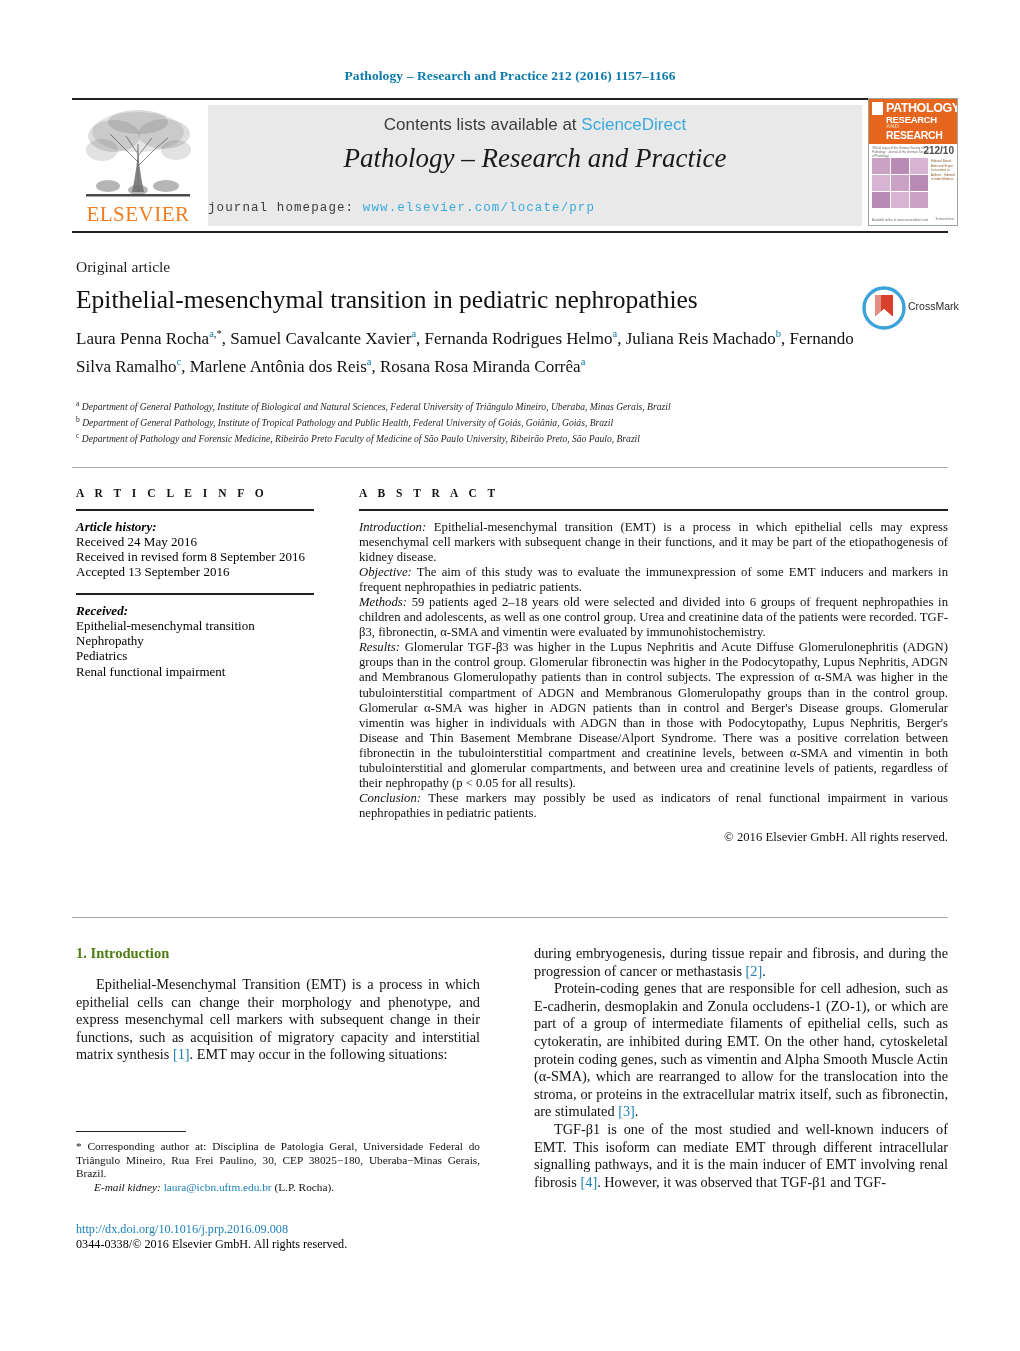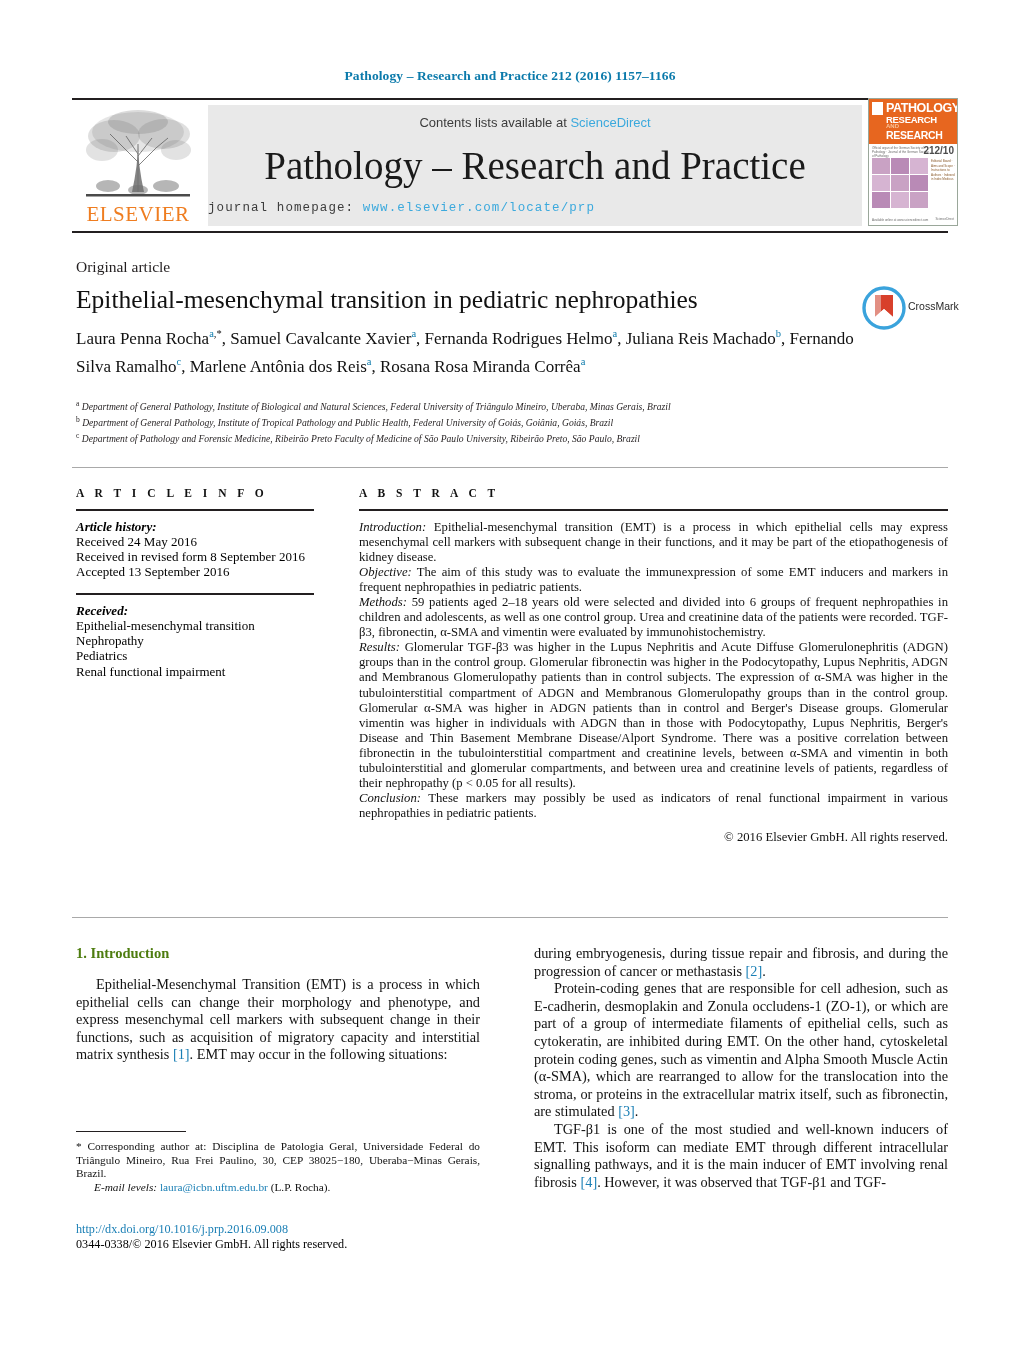--- a/index.html
+++ b/index.html
@@ -79,32 +79,33 @@
     width: 654px;
     height: 121px;
     background: #e9e9e9;
   }
   .contents-line {
     position: absolute;
     left: 0; top: 10px;
     width: 654px;
     text-align: center;
     font-family: "Liberation Sans", sans-serif;
-    font-size: 13px;
+    font-size: 17px;
     color: #3c3c3c;
   }
   .contents-line .sd { color: #3ba9dd; }
   .journal-title {
     position: absolute;
     left: 0; top: 38px;
     width: 654px;
     text-align: center;
     font-family: "Liberation Serif", serif;
-    font-size: 39px;
+    font-size: 27px;
     color: #1a1a1a;
+    font-style: italic;
   }
   .homepage-line {
     position: absolute;
     left: 0; top: 96px;
     width: 654px;
     text-align: left;
     font-family: Liberation Mono, monospace;
     font-size: 12.5px;
     letter-spacing: 1.1px;
     color: #3c3c3c;
@@ -526,21 +527,21 @@
         <p class="body-p">during embryogenesis, during tissue repair and fibrosis, and during the progression of cancer or methastasis <span class="ref">[2]</span>.</p>
         <p class="body-p indent">Protein-coding genes that are responsible for cell adhesion, such as E-cadherin, desmoplakin and Zonula occludens-1 (ZO-1), or which are part of a group of intermediate filaments of epithelial cells, such as cytokeratin, are inhibited during EMT. On the other hand, cytoskeletal protein coding genes, such as vimentin and Alpha Smooth Muscle Actin (α-SMA), which are rearranged to allow for the translocation into the stroma, or proteins in the extracellular matrix itself, such as fibronectin, are stimulated <span class="ref">[3]</span>.</p>
         <p class="body-p indent">TGF-β1 is one of the most studied and well-known inducers of EMT. This isoform can mediate EMT through different intracellular signalling pathways, and it is the main inducer of EMT involving renal fibrosis <span class="ref">[4]</span>. However, it was observed that TGF-β1 and TGF-</p>
       </div>
   </div>
 
   <div class="fn-rule"></div>
   <div class="footnotes">
     <div>* Corresponding author at: Disciplina de Patologia Geral, Universidade Federal do Triângulo Mineiro, Rua Frei Paulino, 30, CEP 38025−180, Uberaba−Minas Gerais, Brazil.</div>
     <div style="text-indent:18px;">
-      <span class="it">E-mail levels:</span>
+      <span class="it">E-mail kidney:</span>
       <span class="em-link">laura@icbn.uftm.edu.br</span><span> (L.P. Rocha).</span>
     </div>
   </div>
   <div class="doi-block">
     <div class="doi">http://dx.doi.org/10.1016/j.prp.2016.09.008</div>
     <div>0344-0338/© 2016 Elsevier GmbH. All rights reserved.</div>
   </div>
 
 </div>
 

